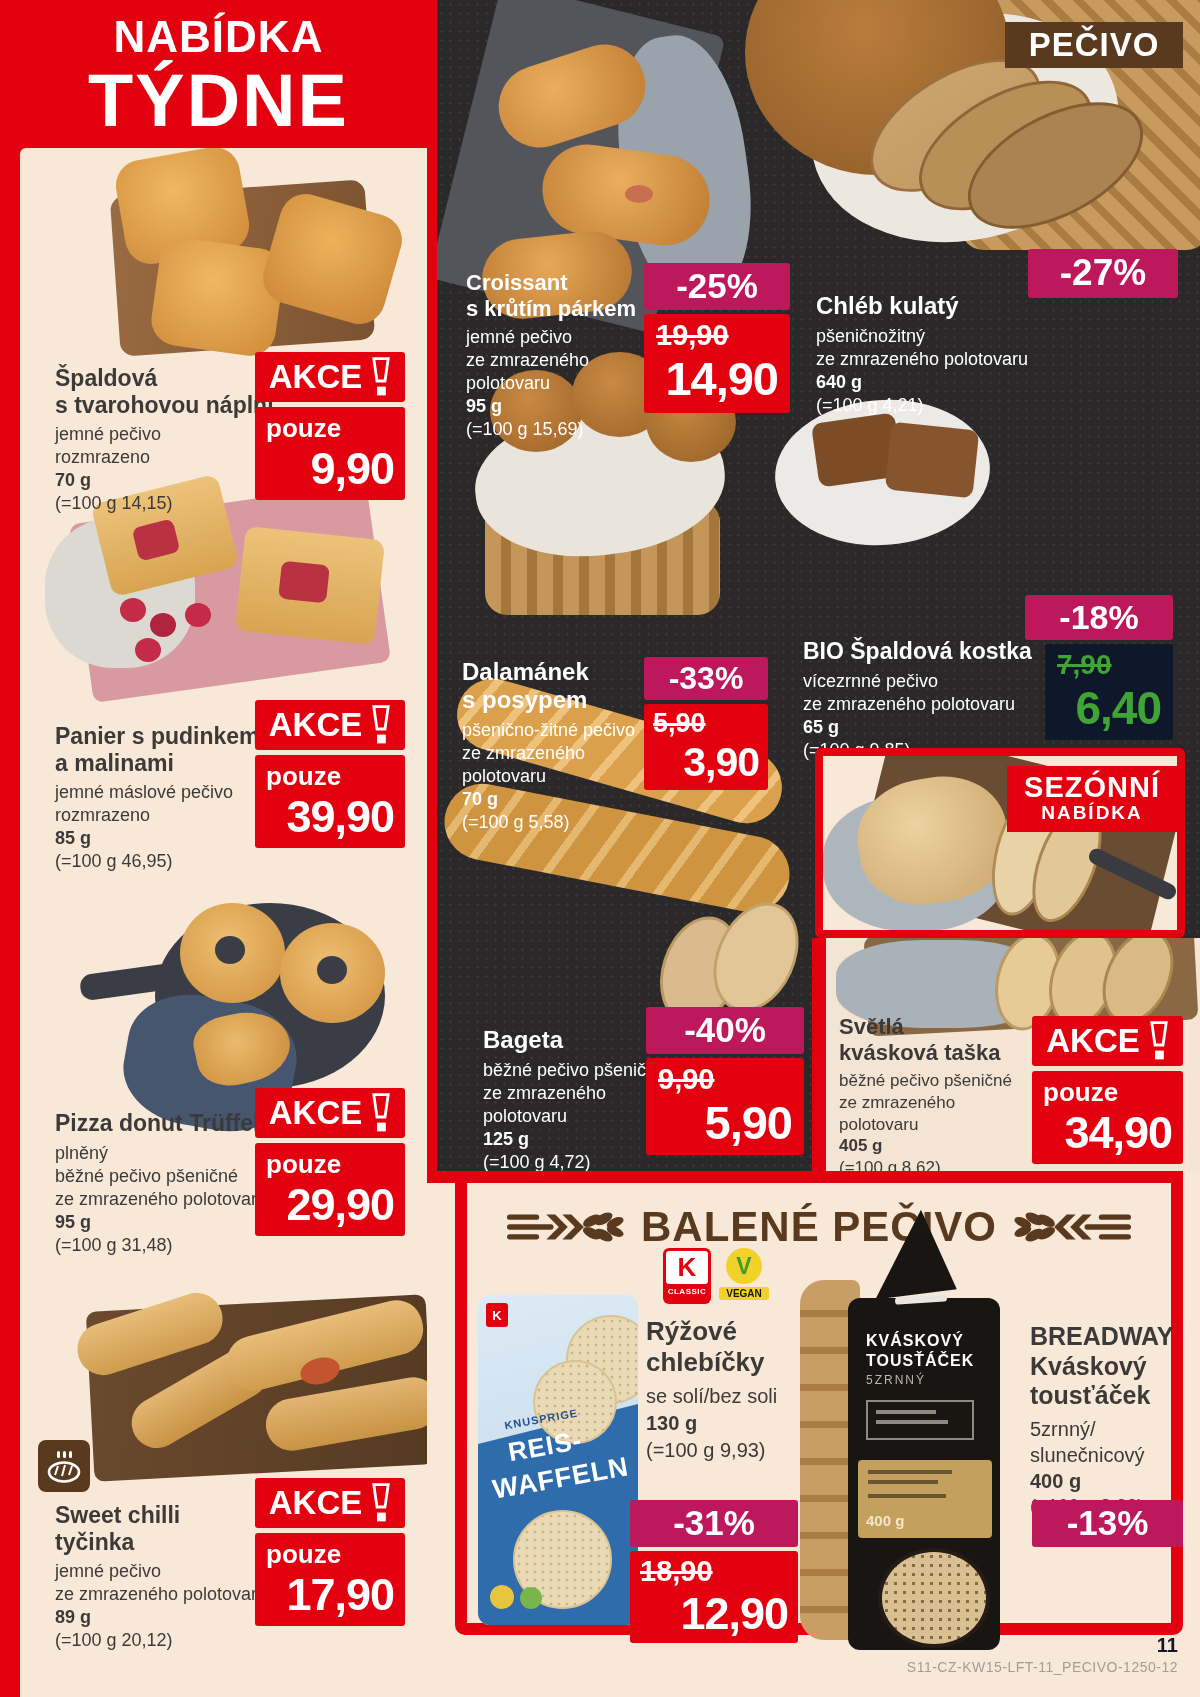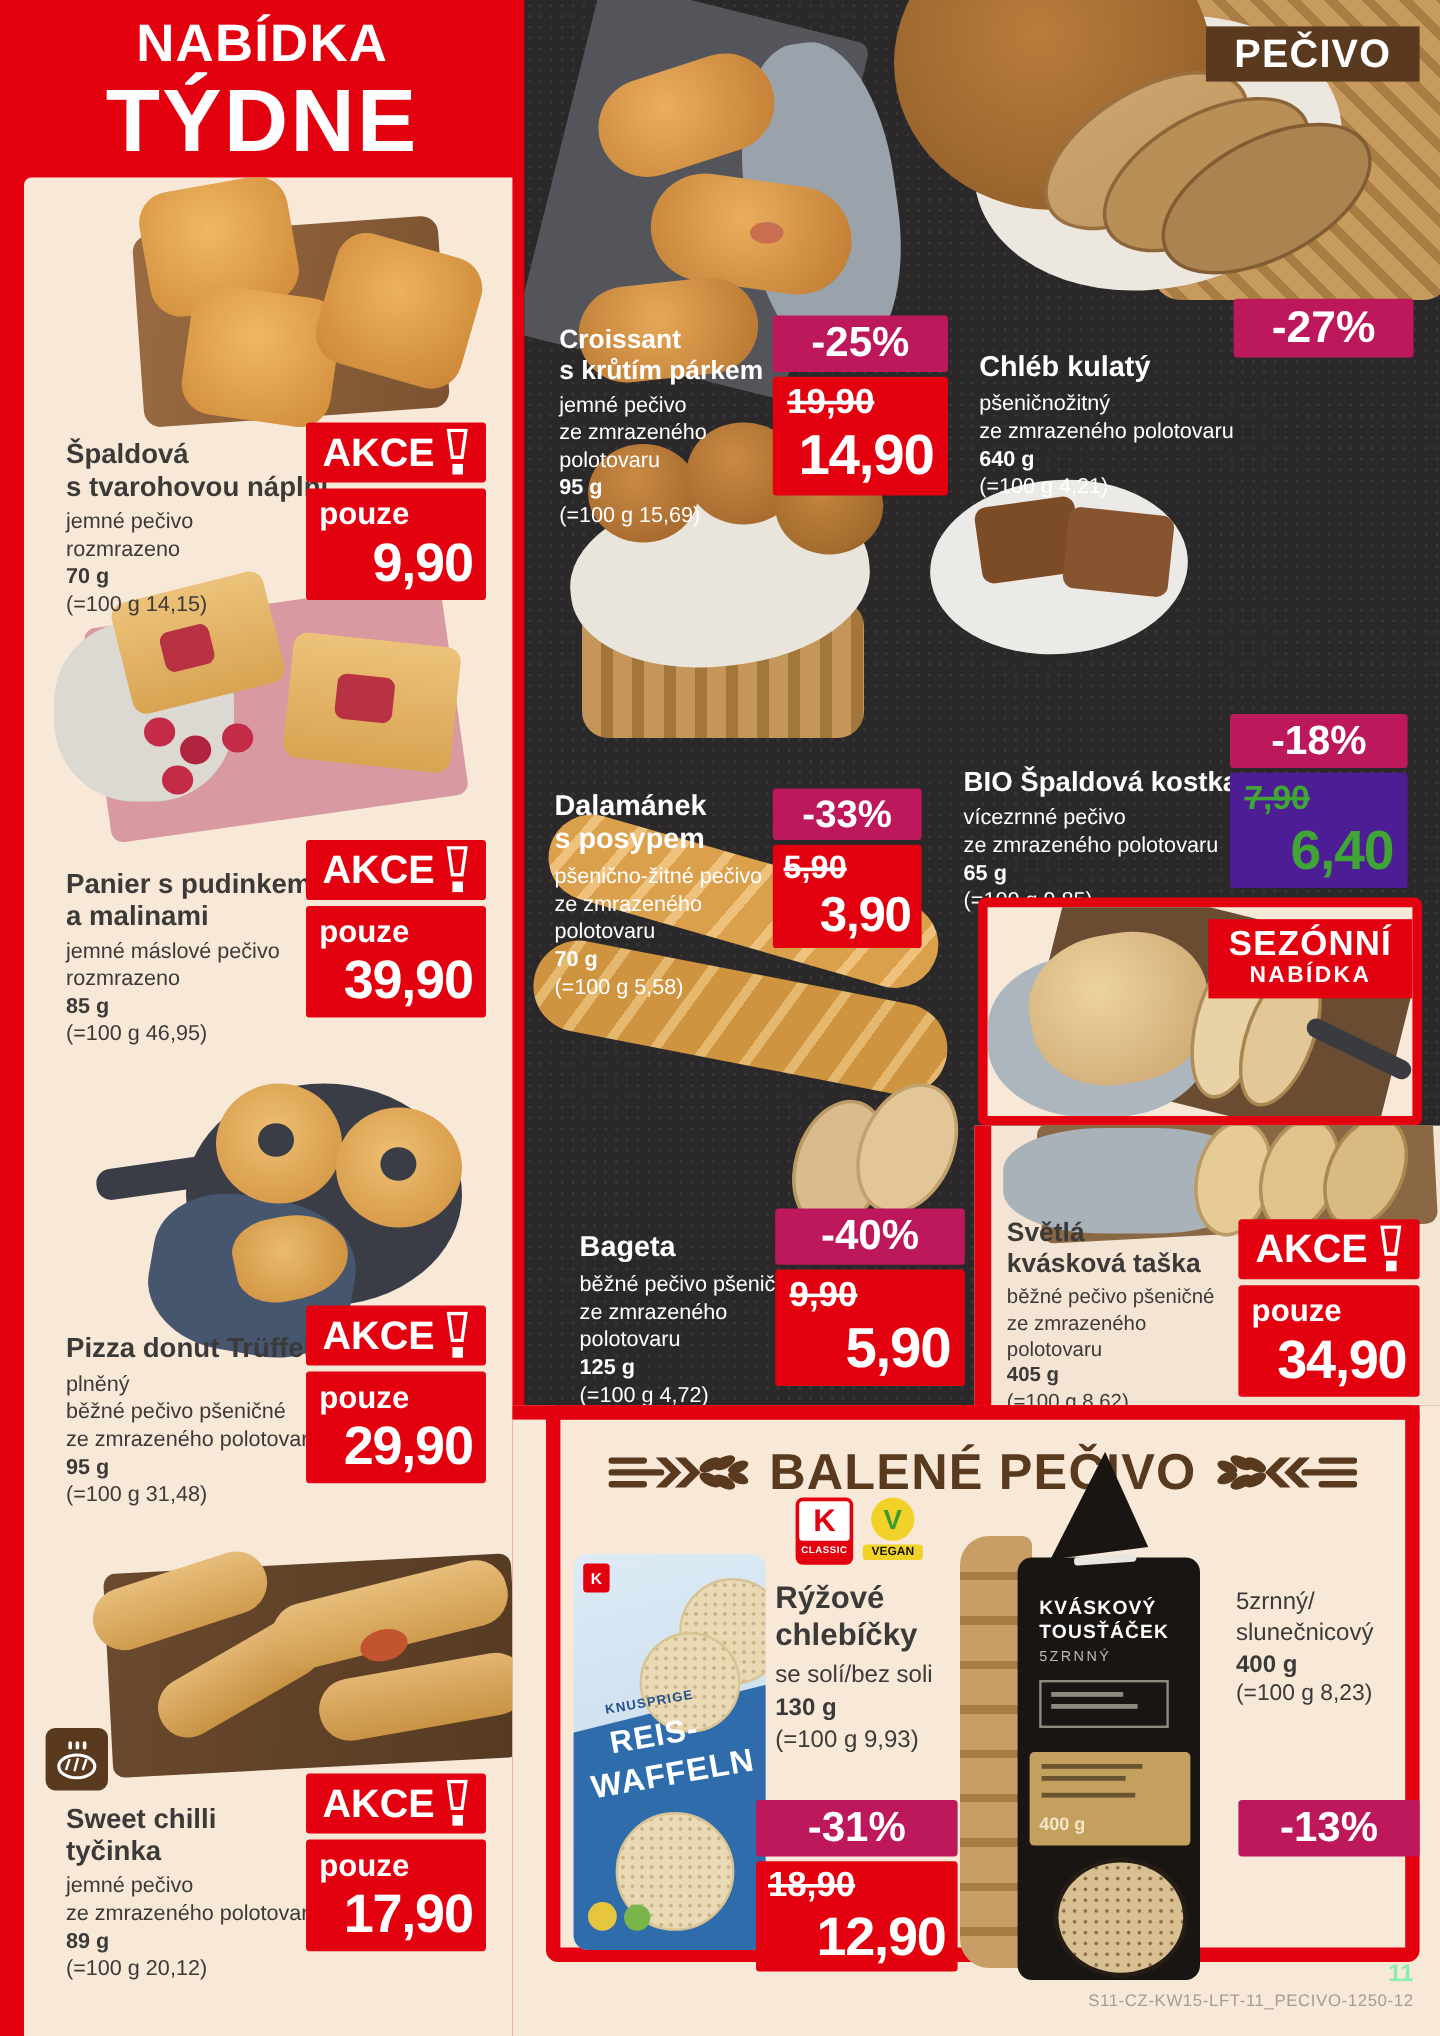--- a/index.html
+++ b/index.html
@@ -48,21 +48,21 @@
   .akce-price{font-size:45px;font-weight:bold;text-align:right;line-height:1;letter-spacing:-1px;margin-top:3px;}
 
   
   .disc-badge{position:absolute;display:flex;flex-direction:column;gap:4px;}
   .disc-top{background:#be185d;border-radius:3px;color:#fff;font-weight:bold;text-align:center;
       padding:4px 0;font-size:35px;line-height:1.1;}
   .disc-bottom{background:#e3000f;border-radius:3px;color:#fff;padding:5px 12px 9px;flex:1;}
   .disc-old{font-size:29px;font-weight:bold;line-height:1.15;
       text-decoration:line-through;text-decoration-thickness:3px;}
   .disc-new{font-size:47px;font-weight:bold;text-align:right;line-height:1;letter-spacing:-1px;margin-top:3px;}
-  .bio .disc-bottom{background:#4c1d95;}
+  .bio .disc-bottom{background:#0f172a;margin-left:20px;}
   .bio .disc-old,.bio .disc-new{color:#3fa535;}
 
   
   .sez-box{position:absolute;left:815px;top:748px;width:370px;height:190px;background:#f7e8d8;
       border:8px solid #e3000f;border-radius:6px;box-sizing:border-box;overflow:hidden;}
   .sez-label{position:absolute;right:0;top:10px;width:162px;background:#e3000f;color:#fff;
       text-align:center;padding:6px 4px 7px;}
   .sez-label .s1{font-size:29px;font-weight:bold;letter-spacing:1px;line-height:1.05;}
   .sez-label .s2{font-size:19px;font-weight:bold;letter-spacing:2px;line-height:1.2;}
 
@@ -88,21 +88,21 @@
       align-items:center;justify-content:center;font-size:23px;font-weight:bold;color:#3f9b2f;}
   .vlogo .vt{background:#f2d229;border-radius:3px;font-size:10px;font-weight:bold;color:#151515;
       margin-top:3px;padding:1px 0;}
 
   
   .oven{position:absolute;left:38px;top:1440px;width:52px;height:52px;background:#5a3a1e;
       border-radius:8px;display:flex;align-items:center;justify-content:center;}
 
   
   .footer{position:absolute;right:22px;top:1633px;text-align:right;}
-  .footer .num{font-size:20px;font-weight:bold;color:#86efac;line-height:1.2;}
+  .footer .num{font-size:20px;font-weight:bold;color:#0f172a;line-height:1.2;}
   .footer .code{font-size:14px;color:#a39d96;letter-spacing:.5px;margin-top:2px;}
 
   
   .reis{position:absolute;left:478px;top:1295px;width:160px;height:330px;border-radius:12px;
       overflow:hidden;background:linear-gradient(165deg,#dcebf5 0%,#cfe0ef 45%,#b7d1e6 100%);}
   .reis .swath{position:absolute;left:-40px;top:130px;width:260px;height:230px;background:#2e6cab;
       transform:rotate(-14deg);}
   .reis .kmini{position:absolute;left:8px;top:8px;width:22px;height:24px;background:#e3000f;border-radius:3px;
       display:flex;align-items:center;justify-content:center;color:#fff;font-size:13px;font-weight:bold;}
   .reis .rt1{position:absolute;left:26px;top:118px;font-size:11px;font-weight:bold;color:#24508f;
@@ -539,20 +539,23 @@
     <div class="gold">
       <i class="sh" style="left:10px;top:10px;width:84px;height:4px;background:#6b5530;"></i>
       <i class="sh" style="left:10px;top:20px;width:70px;height:4px;background:#6b5530;"></i>
       <i class="sh" style="left:10px;top:34px;width:78px;height:4px;background:#6b5530;"></i>
       <div class="g400">400 g</div>
     </div>
     <div class="slice"></div>
   </div>
 
   <div class="ptext" style="left:1030px;top:1322px;width:160px;">
+    <div class="p-name" style="font-size:25px;line-height:1.18;">BREADWAY
+Kváskový
+tousťáček</div>
     <div class="p-desc" style="font-size:20px;line-height:1.3;">5zrnný/
 slunečnicový</div>
     <div class="p-weight" style="font-size:20px;line-height:1.3;">400 g</div>
     <div class="p-unit" style="font-size:19px;line-height:1.3;">(=100 g 8,23)</div>
   </div>
   <div class="disc-badge" style="left:1032px;top:1500px;width:151px;height:134px;">
     <div class="disc-top">-13%</div>
   </div>
 
   <div class="footer">

